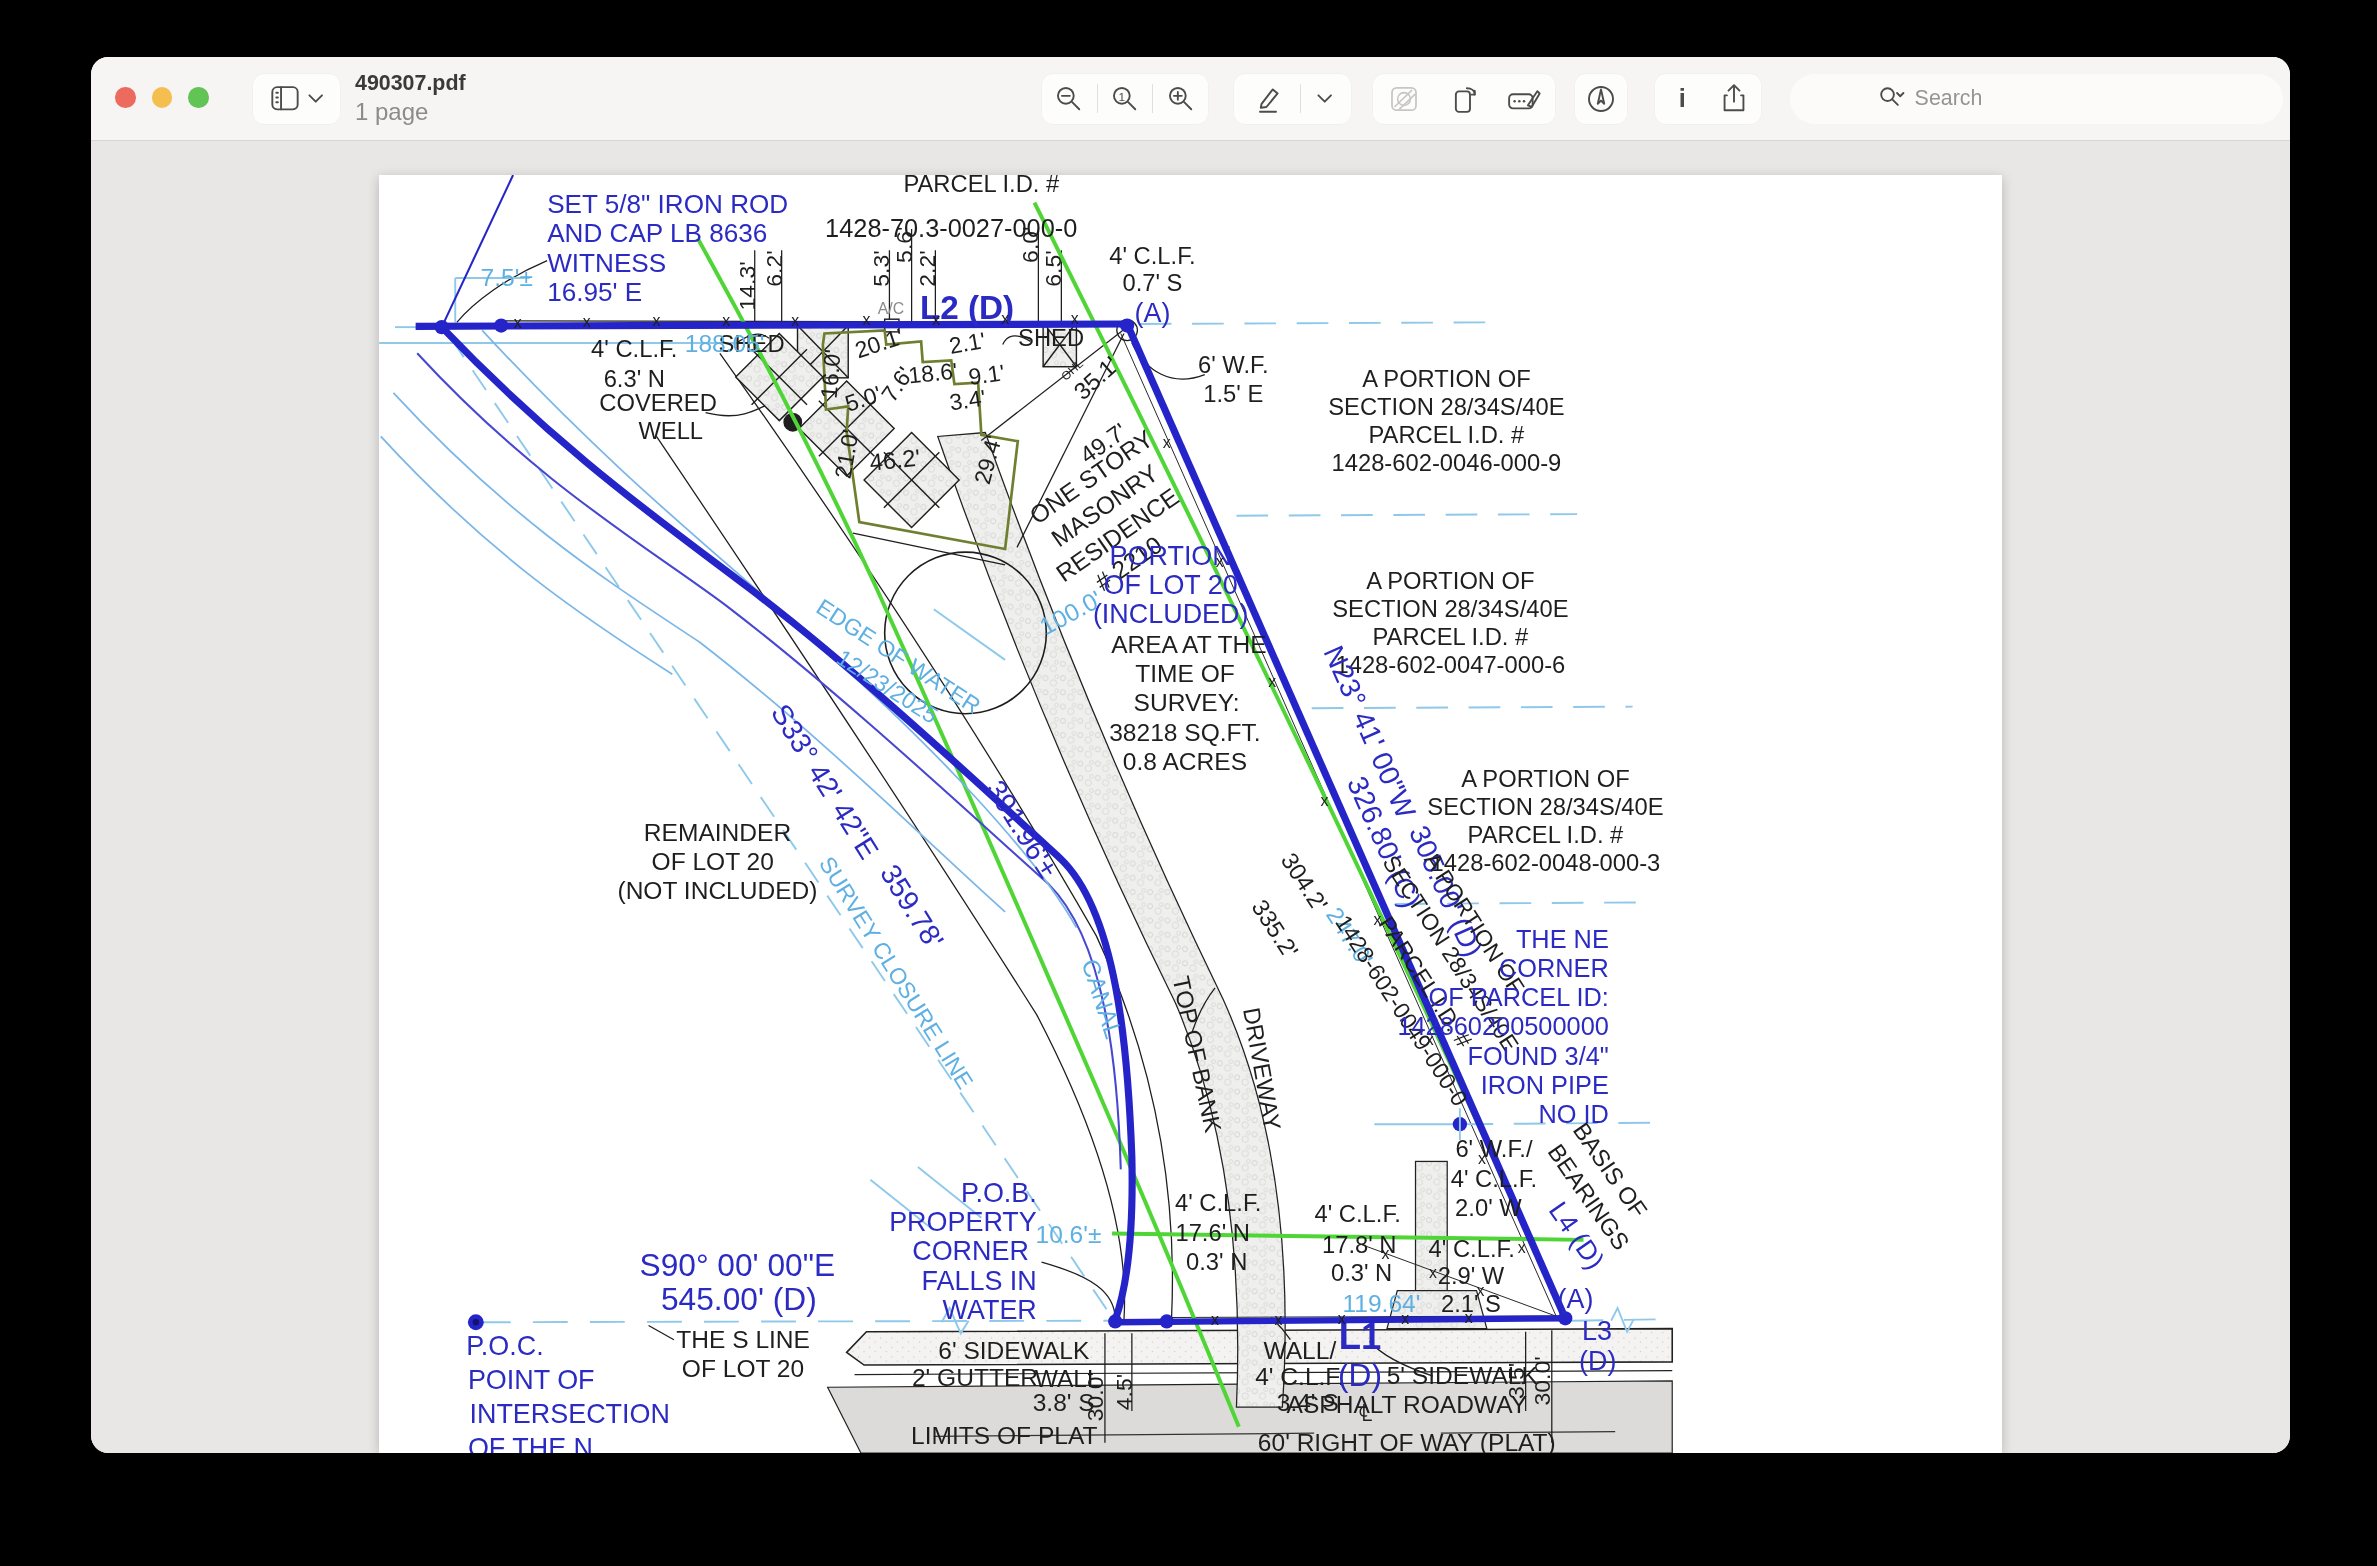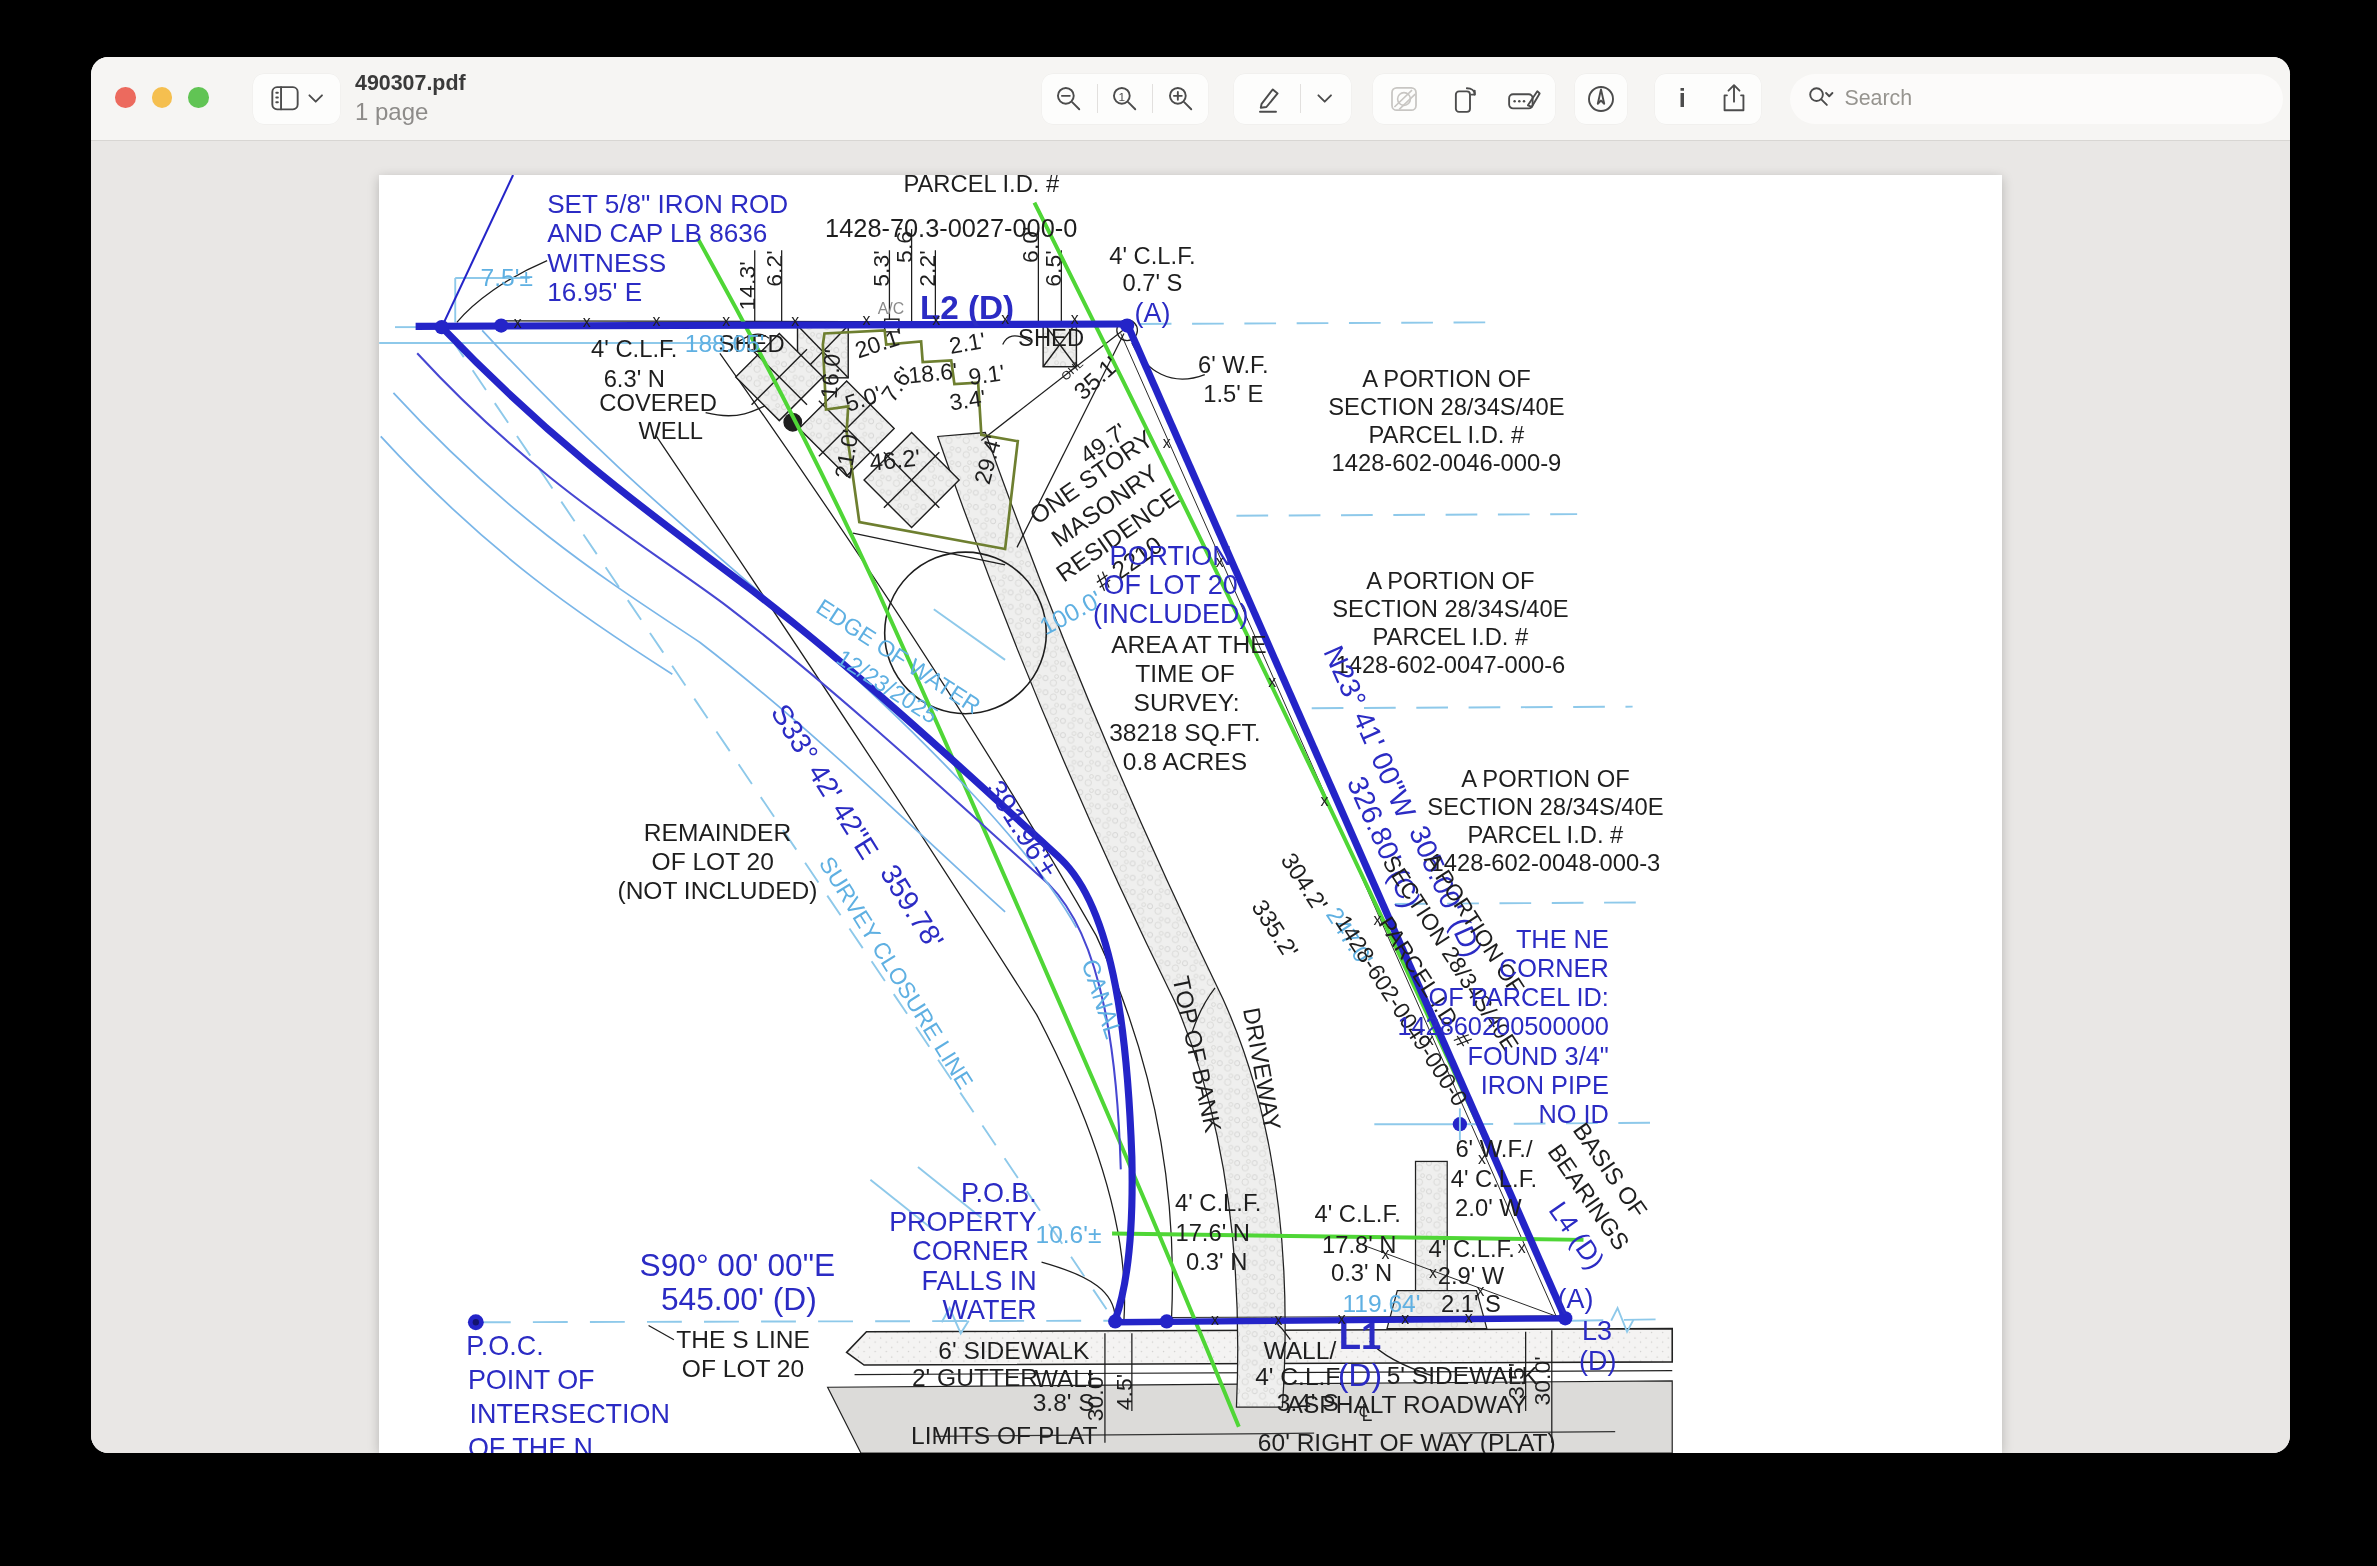--- a/index.html
+++ b/index.html
@@ -18,21 +18,21 @@
   .title-block .t{font-size:21.4px;font-weight:700;color:#3a3a3a;}
   .title-block .s{font-size:24px;color:#8d8b89;margin-top:2.4px;}
   .grp-zoom{left:951px;width:166px;}
   .grp-markup{left:1143px;width:117px;}
   .grp-edit{left:1282px;width:182px;}
   .grp-compass{left:1484px;width:52px;}
   .grp-misc{left:1564px;width:106px;}
   .grp-zoom .cell{width:55px;display:flex;align-items:center;justify-content:center;}
   .vdiv{width:0.8px;height:28.5px;background:#e2e0de;}
   .search{position:absolute;left:1699px;top:16.6px;width:493px;height:50px;background:#fcfbfa;
-    border-radius:25px;display:flex;align-items:center;padding:0 17.4px;box-sizing:border-box;gap:8px;}
+    border-radius:25px;display:flex;align-items:center;padding:0 17.4px;box-sizing:border-box;gap:8px;justify-content:flex-end;}
   .search input{border:none;outline:none;background:transparent;font-size:21.4px;color:#444;
     font-family:"Liberation Sans",sans-serif;width:349px;}
   .search input::placeholder{color:#96948f;}
   .content{position:relative;height:1312px;background:#e9e7e5;}
   .page{position:absolute;left:288px;top:34px;width:1623px;height:1278px;background:#fff;
     box-shadow:0 1.6px 11px rgba(0,0,0,.22);}
   .page svg{display:block;}
   text{font-family:"Liberation Sans",sans-serif;}
   .ic{stroke:#4c4c4c;stroke-width:2.4;fill:none;stroke-linecap:round;stroke-linejoin:round;}
 </style>

